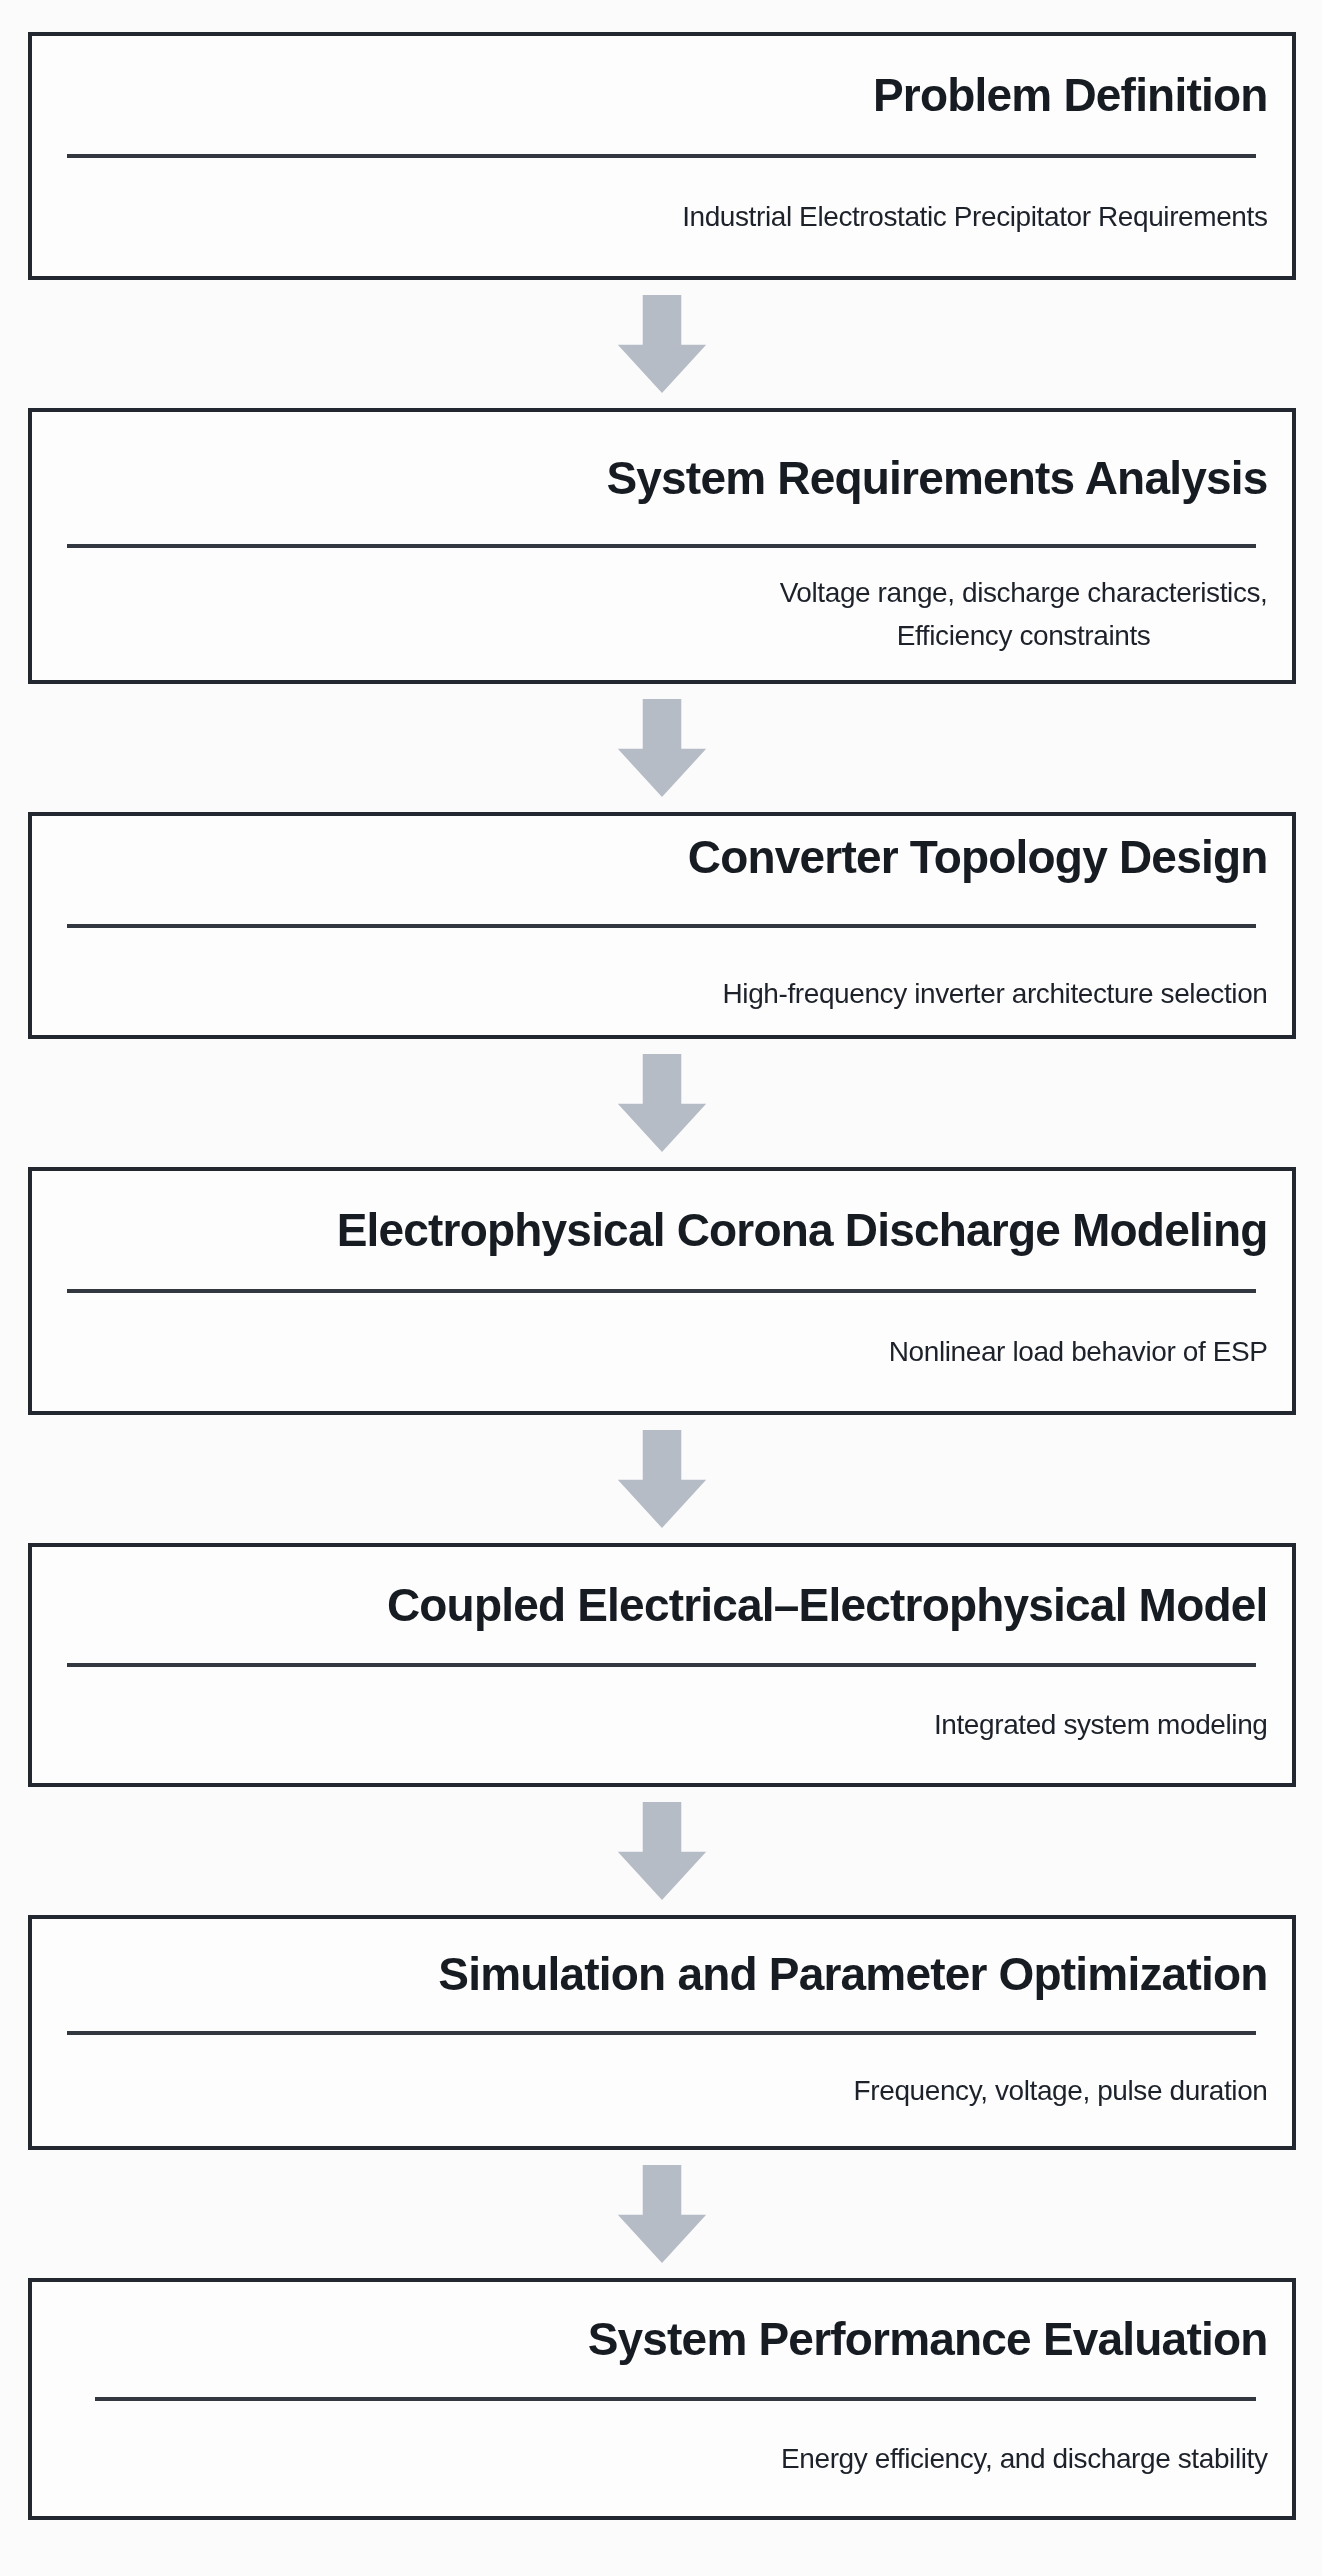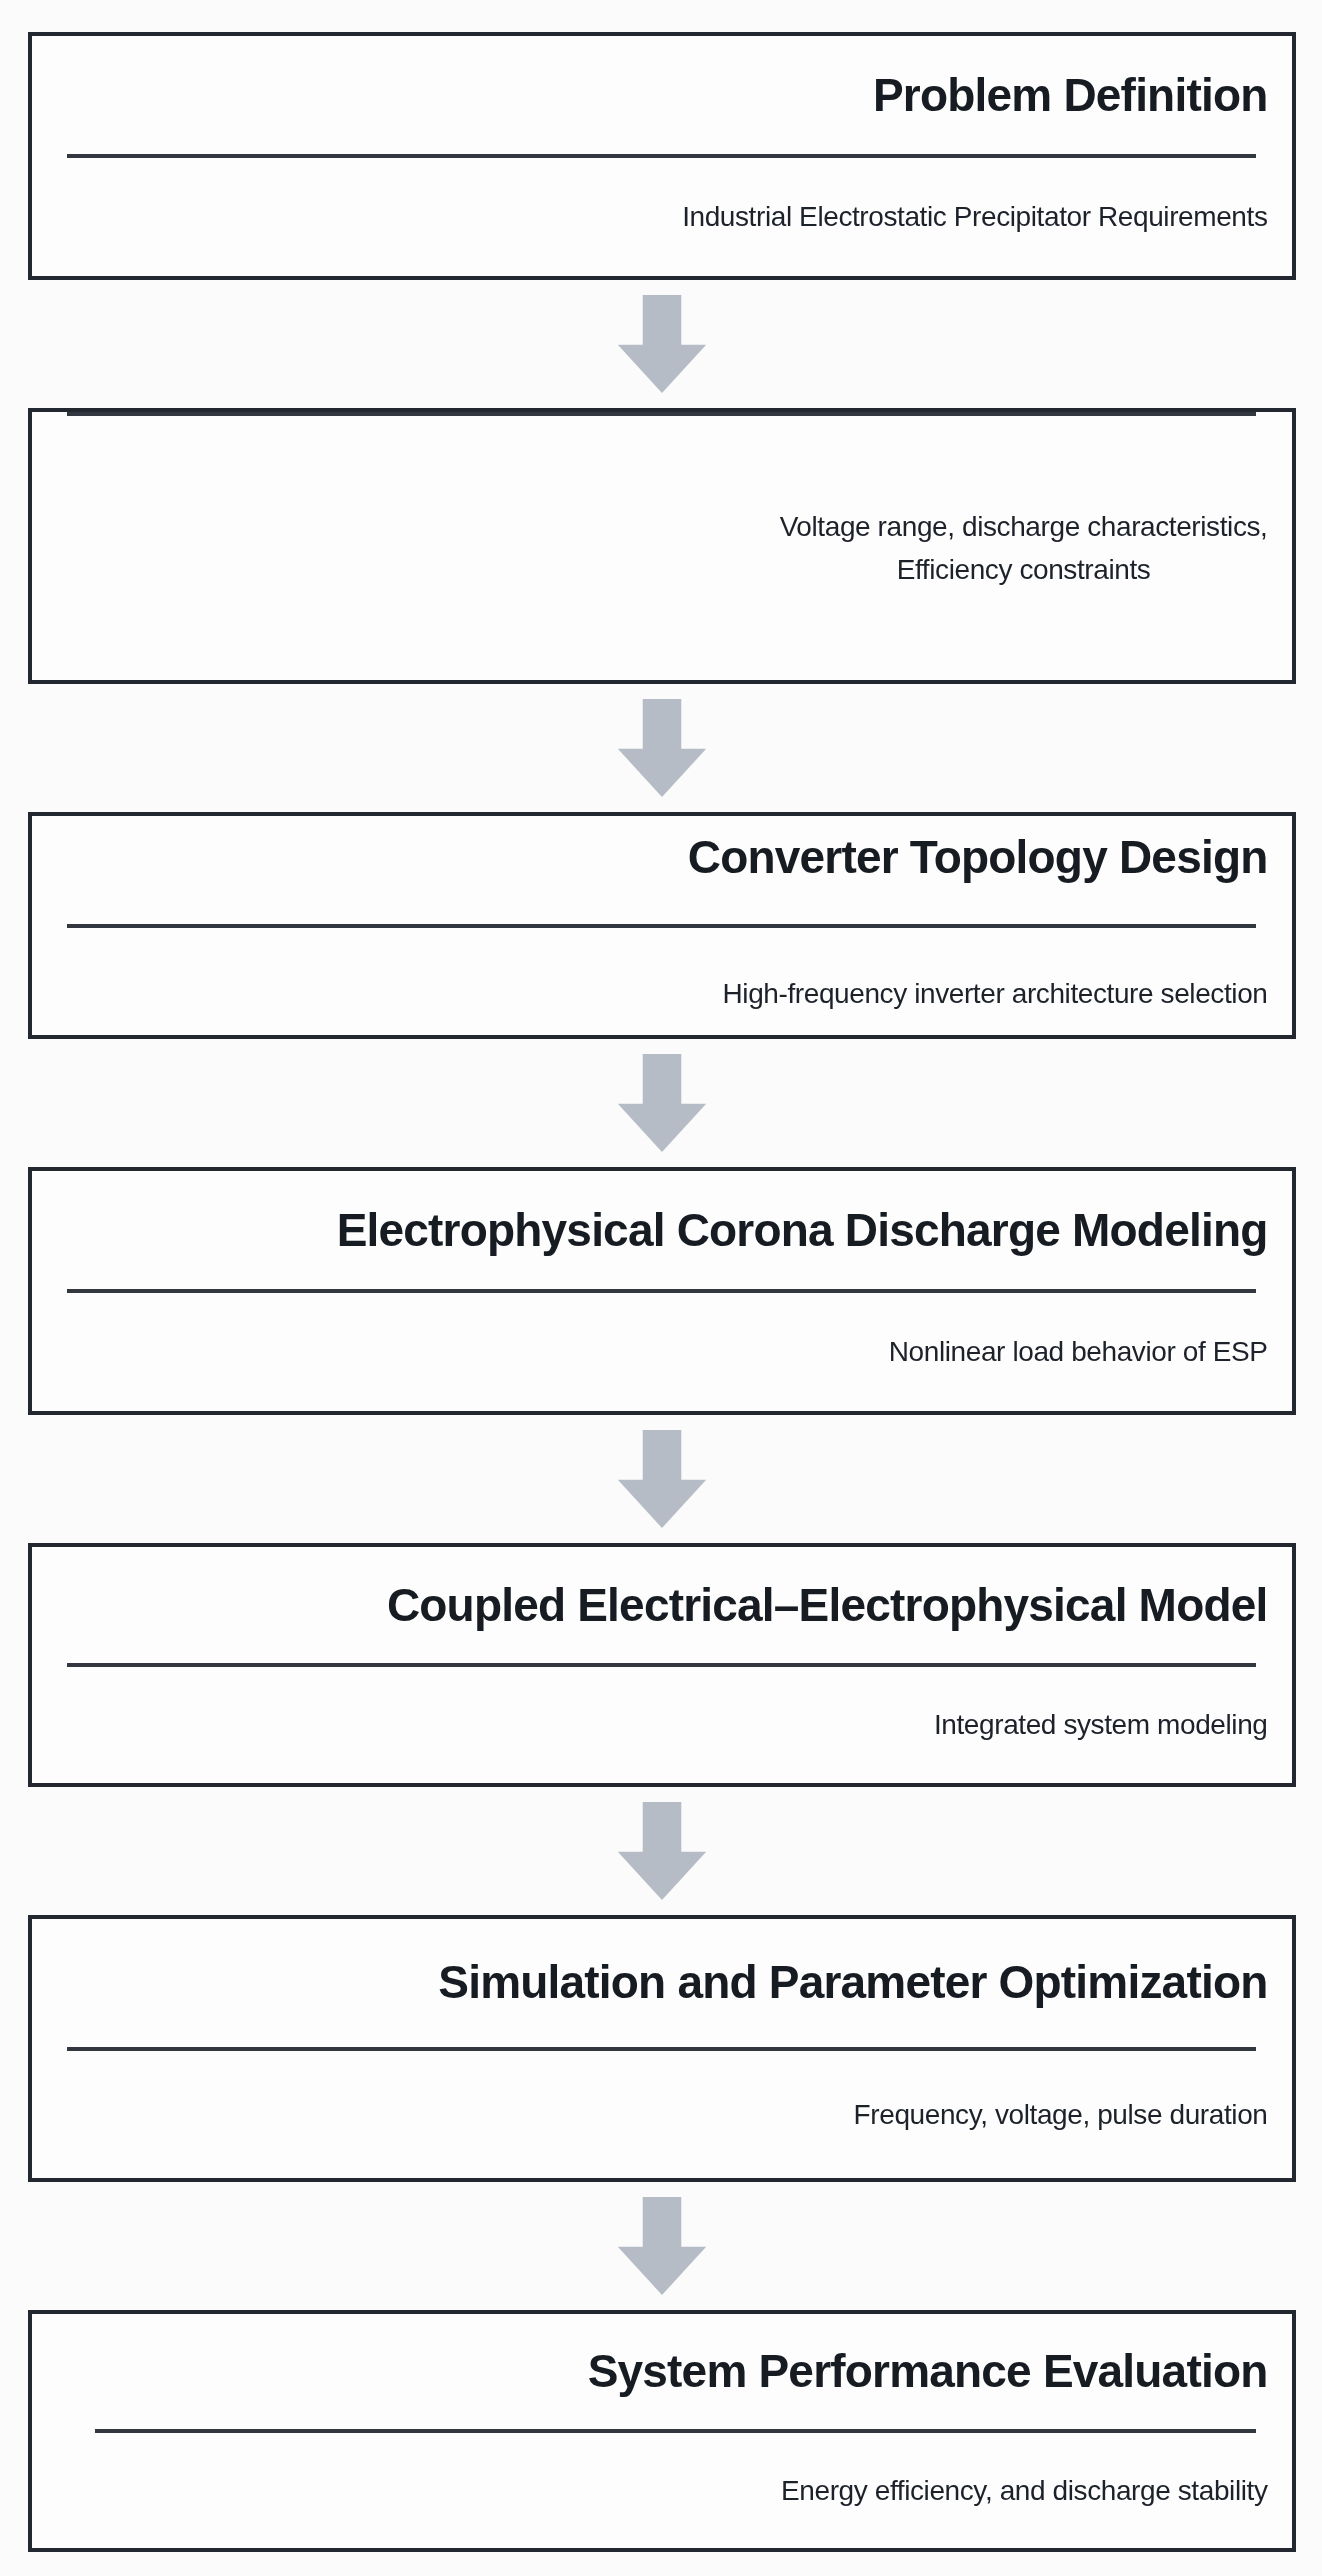--- a/index.html
+++ b/index.html
@@ -34,21 +34,21 @@
     border: 4px solid var(--box-border);
     display: flex;
     flex-direction: column;
     align-items: stretch;
   }
   .box-1 { height: 248px; }
   .box-2 { height: 276px; }
   .box-3 { height: 227px; gap: 24px; }
   .box-4 { height: 248px; }
   .box-5 { height: 244px; }
-  .box-6 { height: 267px; }
+  .box-6 { height: 235px; }
   .box-7 { height: 242px; padding-left: 28px; }
   .zone {
     flex: 1 1 0;
     display: flex;
     align-items: center;
     justify-content: flex-end;
     text-align: center;
     padding: 0 24px;
     min-height: 0;
   }
@@ -102,20 +102,23 @@
     </div>
   </section>
 
   <div class="arrow-row">
     <svg width="90" height="98" viewBox="0 0 110 122">
       <path d="M31 0 H79 V62 H110 L55 122 L0 62 H31 Z" fill="#b6bcc5"></path>
     </svg>
   </div>
 
   <section class="box box-2">
+    <div class="zone">
+      <h2 class="title">System Requirements Analysis</h2>
+    </div>
     <div class="divider"></div>
     <div class="zone">
       <p class="subtitle">Voltage range, discharge characteristics,
 Efficiency constraints</p>
     </div>
   </section>
 
   <div class="arrow-row">
     <svg width="90" height="98" viewBox="0 0 110 122">
       <path d="M31 0 H79 V62 H110 L55 122 L0 62 H31 Z" fill="#b6bcc5"></path>

